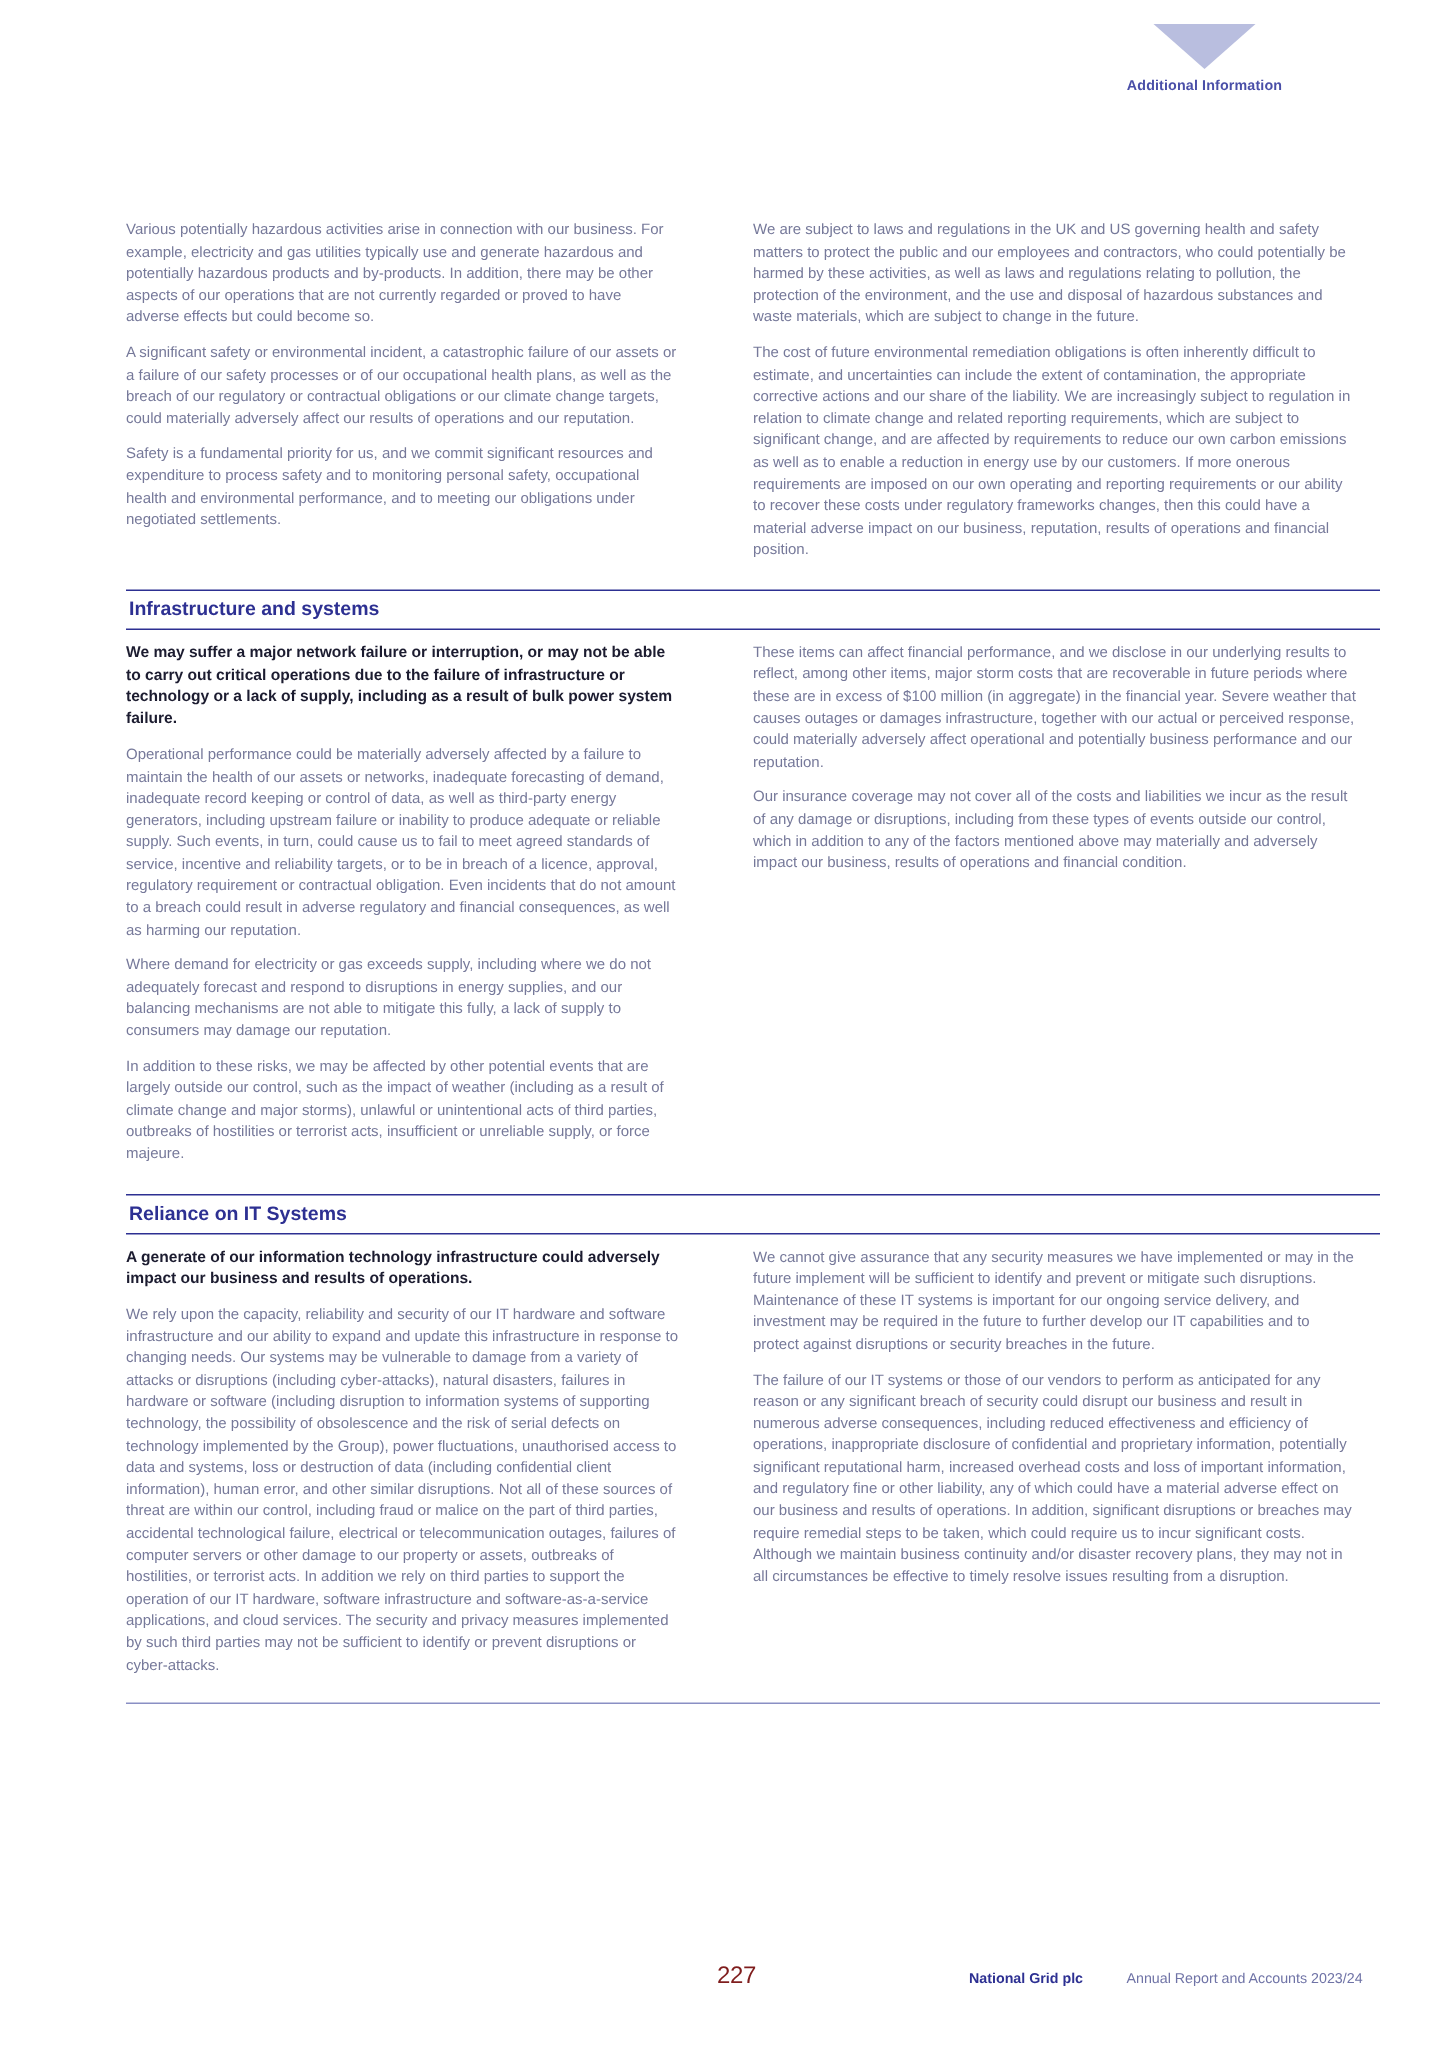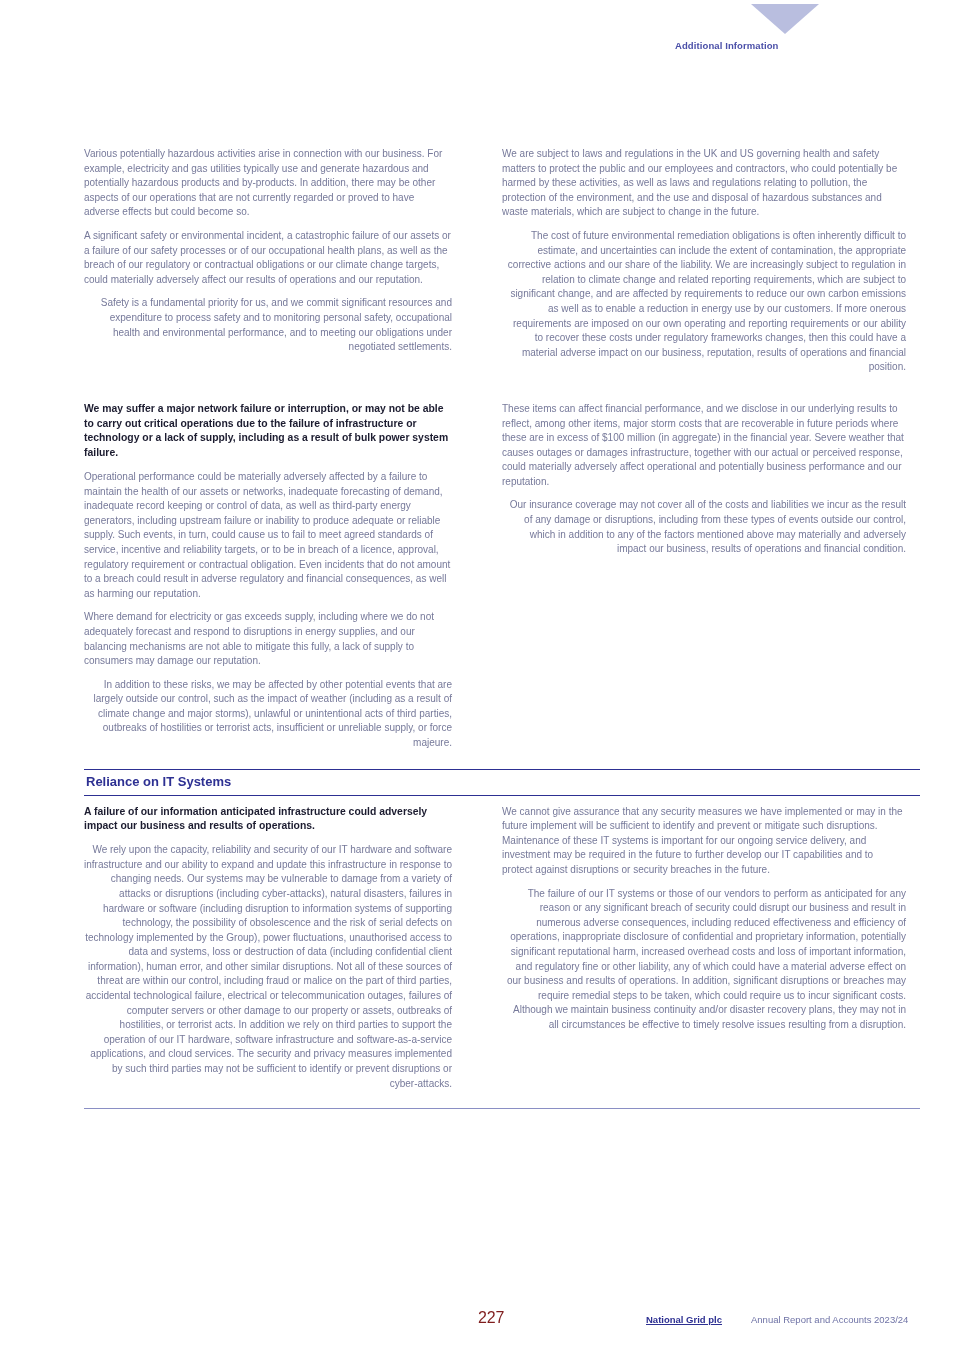--- a/index.html
+++ b/index.html
@@ -13,23 +13,24 @@
     height: 1365px;
     font-family: "Liberation Sans", sans-serif;
     position: relative;
     overflow: hidden;
   }
 
   
   .page-header {
     position: absolute;
     top: 0;
-    right: 70px;
+    right: 52px;
     width: 220px;
-    padding-top: 4px;
+    text-align: center;
+    padding-top: 16px;
   }
   .tab-marker {
     width: 0;
     height: 0;
     border-left: 34px solid transparent;
     border-right: 34px solid transparent;
     border-top: 30px solid #b9bedf;
     margin: 0 auto 6px auto;
   }
   .header-label {
@@ -79,21 +80,21 @@
     color: #1c1c30;
     line-height: 1.42;
     margin: 0 0 9px 0;
   }
   p.body {
     font-size: 10px;
     color: #76799a;
     line-height: 1.46;
     margin: 0 0 9px 0;
   }
-  p.body:last-child { margin-bottom: 0; text-align: right; }
+  p.body:last-child { margin-bottom: 0; }
 
   .section-spacer { height: 18px; }
 
   .closing-rule {
     border-top: 1.4px solid #8a8fc4;
     margin-top: 17px;
   }
 
   
   .footer {
@@ -112,21 +113,20 @@
     color: #7f1d1d;
     letter-spacing: -0.2px;
   }
   .footer-brand {
     position: absolute;
     left: 646px;
     top: 5px;
     font-size: 9.5px;
     font-weight: bold;
     color: #2d3092;
-    text-decoration: underline;
   }
   .footer-report {
     position: absolute;
     left: 751px;
     top: 5px;
     font-size: 9.5px;
     color: #6f73a6;
   }
 </style>
 </head>
@@ -149,20 +149,23 @@
       <div class="col col-right">
         <p class="body">We are subject to laws and regulations in the UK and US governing health and safety matters to protect the public and our employees and contractors, who could potentially be harmed by these activities, as well as laws and regulations relating to pollution, the protection of the environment, and the use and disposal of hazardous substances and waste materials, which are subject to change in the future.</p>
         <p class="body">The cost of future environmental remediation obligations is often inherently difficult to estimate, and uncertainties can include the extent of contamination, the appropriate corrective actions and our share of the liability. We are increasingly subject to regulation in relation to climate change and related reporting requirements, which are subject to significant change, and are affected by requirements to reduce our own carbon emissions as well as to enable a reduction in energy use by our customers. If more onerous requirements are imposed on our own operating and reporting requirements or our ability to recover these costs under regulatory frameworks changes, then this could have a material adverse impact on our business, reputation, results of operations and financial position.</p>
       </div>
     </div>
   </div>
 
   <div class="section-spacer"></div>
 
   <div class="section">
+    <div class="section-header">
+      <div class="section-header-title">Infrastructure and systems</div>
+    </div>
     <div class="columns">
       <div class="col col-left">
         <p class="lede">We may suffer a major network failure or interruption, or may not be able to carry out critical operations due to the failure of infrastructure or technology or a lack of supply, including as a result of bulk power system failure.</p>
         <p class="body">Operational performance could be materially adversely affected by a failure to maintain the health of our assets or networks, inadequate forecasting of demand, inadequate record keeping or control of data, as well as third-party energy generators, including upstream failure or inability to produce adequate or reliable supply. Such events, in turn, could cause us to fail to meet agreed standards of service, incentive and reliability targets, or to be in breach of a licence, approval, regulatory requirement or contractual obligation. Even incidents that do not amount to a breach could result in adverse regulatory and financial consequences, as well as harming our reputation.</p>
         <p class="body">Where demand for electricity or gas exceeds supply, including where we do not adequately forecast and respond to disruptions in energy supplies, and our balancing mechanisms are not able to mitigate this fully, a lack of supply to consumers may damage our reputation.</p>
         <p class="body">In addition to these risks, we may be affected by other potential events that are largely outside our control, such as the impact of weather (including as a result of climate change and major storms), unlawful or unintentional acts of third parties, outbreaks of hostilities or terrorist acts, insufficient or unreliable supply, or force majeure.</p>
       </div>
       <div class="col col-right">
         <p class="body">These items can affect financial performance, and we disclose in our underlying results to reflect, among other items, major storm costs that are recoverable in future periods where these are in excess of $100 million (in aggregate) in the financial year. Severe weather that causes outages or damages infrastructure, together with our actual or perceived response, could materially adversely affect operational and potentially business performance and our reputation.</p>
         <p class="body">Our insurance coverage may not cover all of the costs and liabilities we incur as the result of any damage or disruptions, including from these types of events outside our control, which in addition to any of the factors mentioned above may materially and adversely impact our business, results of operations and financial condition.</p>
@@ -171,21 +174,21 @@
   </div>
 
   <div class="section-spacer"></div>
 
   <div class="section">
     <div class="section-header">
       <div class="section-header-title">Reliance on IT Systems</div>
     </div>
     <div class="columns">
       <div class="col col-left">
-        <p class="lede">A failure of our information anticipated infrastructure could adversely impact our business and results of operations.</p>
+        <p class="lede">A generate of our information technology infrastructure could adversely impact our business and results of operations.</p>
         <p class="body">We rely upon the capacity, reliability and security of our IT hardware and software infrastructure and our ability to expand and update this infrastructure in response to changing needs. Our systems may be vulnerable to damage from a variety of attacks or disruptions (including cyber-attacks), natural disasters, failures in hardware or software (including disruption to information systems of supporting technology, the possibility of obsolescence and the risk of serial defects on technology implemented by the Group), power fluctuations, unauthorised access to data and systems, loss or destruction of data (including confidential client information), human error, and other similar disruptions. Not all of these sources of threat are within our control, including fraud or malice on the part of third parties, accidental technological failure, electrical or telecommunication outages, failures of computer servers or other damage to our property or assets, outbreaks of hostilities, or terrorist acts. In addition we rely on third parties to support the operation of our IT hardware, software infrastructure and software-as-a-service applications, and cloud services. The security and privacy measures implemented by such third parties may not be sufficient to identify or prevent disruptions or cyber-attacks.</p>
       </div>
       <div class="col col-right">
         <p class="body">We cannot give assurance that any security measures we have implemented or may in the future implement will be sufficient to identify and prevent or mitigate such disruptions. Maintenance of these IT systems is important for our ongoing service delivery, and investment may be required in the future to further develop our IT capabilities and to protect against disruptions or security breaches in the future.</p>
         <p class="body">The failure of our IT systems or those of our vendors to perform as anticipated for any reason or any significant breach of security could disrupt our business and result in numerous adverse consequences, including reduced effectiveness and efficiency of operations, inappropriate disclosure of confidential and proprietary information, potentially significant reputational harm, increased overhead costs and loss of important information, and regulatory fine or other liability, any of which could have a material adverse effect on our business and results of operations. In addition, significant disruptions or breaches may require remedial steps to be taken, which could require us to incur significant costs. Although we maintain business continuity and/or disaster recovery plans, they may not in all circumstances be effective to timely resolve issues resulting from a disruption.</p>
       </div>
     </div>
     <div class="closing-rule"></div>
   </div>
 

